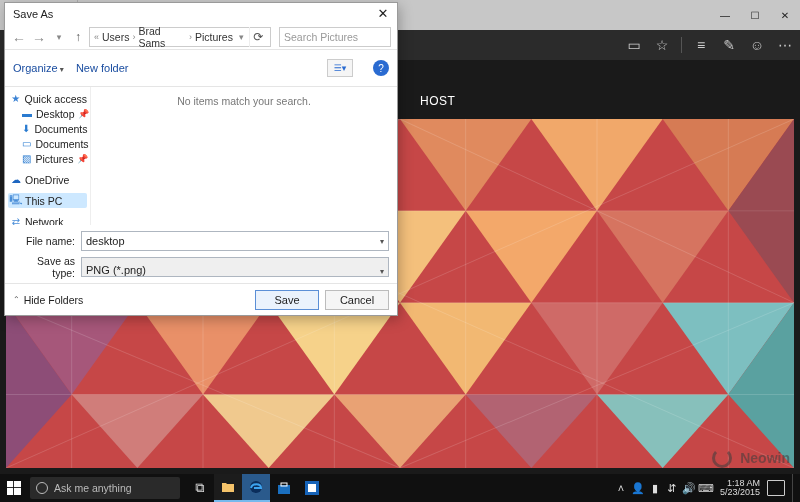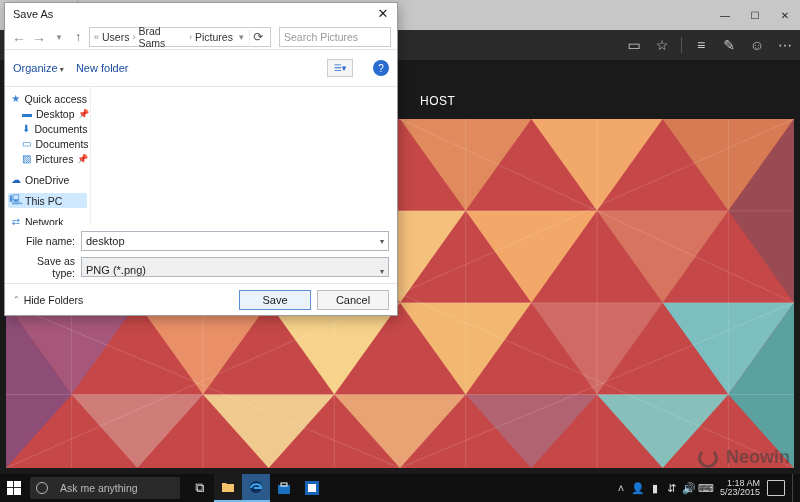--- a/index.html
+++ b/index.html
@@ -11,21 +11,21 @@
 .tab { height: 30px; min-width: 60px; padding: 0 10px; font-size: 11px; display: flex; align-items: center; background: #c7c7c7; border-right: 1px solid #aaa; }
 .tab-add { width: 28px; text-align: center; font-size: 16px; color: #555; cursor: pointer; }
 .tab-spring { flex: 1; }
 .win-ctrl { width: 30px; height: 28px; display: flex; align-items: center; justify-content: center; cursor: pointer; font-size: 10px; color: #222; }
 .edge-bar { height: 30px; background: #2b2b2b; display: flex; align-items: center; justify-content: flex-end; padding-right: 6px; gap: 10px; }
 .edge-icon { width: 18px; height: 18px; display: flex; align-items: center; justify-content: center; color: #ccc; font-size: 14px; cursor: pointer; }
 .page-header { height: 24px; background: #1a1a1a; color: #fff; font-size: 12px; display: flex; align-items: center; padding-left: 420px; letter-spacing: .5px; margin-top: 29px; }
 .content { flex: 1; position: relative; overflow: hidden; }
 .artwork { position: absolute; inset: 6px 6px 6px 6px; }
 .artwork svg { width: 100%; height: 100%; display: block; }
-.watermark { position: absolute; right: 10px; bottom: 6px; color: rgba(60,60,60,.55); font-size: 18px; font-weight: 600; display: flex; align-items: center; gap: 8px; }
+.watermark { position: absolute; right: 10px; bottom: 6px; color: rgba(60,60,60,.55); font-size: 14px; font-weight: 600; display: flex; align-items: center; gap: 8px; }
 .watermark-ring { width: 20px; height: 20px; border: 3px solid rgba(60,60,60,.55); border-top-color: transparent; border-radius: 50%; }
 
 
 .dialog { position: absolute; left: 4px; top: 2px; width: 394px; background: #fff; border: 1px solid #9a9a9a; box-shadow: 2px 4px 12px rgba(0,0,0,.25); font-size: 11px; color: #222; }
 .dlg-title { height: 22px; display: flex; align-items: center; padding-left: 8px; position: relative; font-size: 11px; }
 .dlg-close { position: absolute; right: 2px; top: 1px; width: 24px; height: 18px; display: flex; align-items: center; justify-content: center; font-size: 13px; cursor: pointer; }
 .dlg-nav { height: 24px; display: flex; align-items: center; padding: 0 6px; gap: 4px; }
 .nav-arrow { width: 16px; height: 16px; color: #888; font-size: 14px; display: flex; align-items: center; justify-content: center; cursor: pointer; }
 .nav-up { width: 14px; height: 14px; color: #555; font-size: 12px; display: flex; align-items: center; justify-content: center; cursor: pointer; }
 .breadcrumb { flex: 1; height: 20px; border: 1px solid #ccc; display: flex; align-items: center; padding: 0 4px; gap: 3px; font-size: 10.5px; color: #333; background: #fff; }
@@ -49,28 +49,28 @@
 .filelist { flex: 1; display: flex; align-items: flex-start; justify-content: center; padding-top: 8px; color: #777; font-size: 10.5px; }
 .dlg-fields { padding: 6px 8px 4px 16px; display: grid; grid-template-columns: 60px 1fr; row-gap: 4px; align-items: center; }
 .fld-label { text-align: right; padding-right: 6px; font-size: 10.5px; }
 .fld-combo { height: 20px; border: 1px solid #aeb6c0; background: #fff; display: flex; align-items: center; justify-content: space-between; padding: 0 4px; font-size: 11px; cursor: text; }
 .fld-combo .drop { font-size: 8px; color: #555; cursor: pointer; }
 .fld-combo.type { background: #efefef; cursor: pointer; align-items: flex-end; }
 .dlg-footer { height: 32px; border-top: 1px solid #e5e5e5; display: flex; align-items: center; padding: 0 8px; gap: 6px; }
 .hide-folders { display: flex; align-items: center; gap: 4px; font-size: 10.5px; cursor: pointer; }
 .hide-folders .car { font-size: 8px; color: #555; }
 .ft-spring { flex: 1; }
-.btn { width: 72px; height: 20px; border: 1px solid #bcbcbc; background: #f5f5f5; font-size: 11px; display: flex; align-items: center; justify-content: center; cursor: pointer; }
+.btn { width: 64px; height: 20px; border: 1px solid #bcbcbc; background: #f5f5f5; font-size: 11px; display: flex; align-items: center; justify-content: center; cursor: pointer; }
 .btn.primary { border-color: #5b8fd6; background: #eaf2fc; }
 
 
 .taskbar { position: absolute; left: 0; right: 0; bottom: 0; height: 28px; background: #101010; display: flex; align-items: center; color: #ddd; font-size: 10.5px; }
 .tb-btn { width: 28px; height: 28px; display: flex; align-items: center; justify-content: center; cursor: pointer; font-size: 13px; }
 .start svg { width: 14px; height: 14px; }
-.cortana { height: 22px; width: 150px; background: #2a2a2a; border-radius: 2px; display: flex; align-items: center; gap: 12px; padding: 0 6px; color: #bbb; margin-left: 2px; cursor: text; }
+.cortana { height: 22px; width: 150px; background: #2a2a2a; border-radius: 2px; display: flex; align-items: center; gap: 6px; padding: 0 6px; color: #bbb; margin-left: 2px; cursor: text; }
 .cortana .ring { width: 12px; height: 12px; border: 1.5px solid #bbb; border-radius: 50%; }
 .tb-sep { width: 6px; }
 .running { background: #1c1c1c; border-bottom: 2px solid #76b9ed; }
 .active { background: #2a5a8c; border-bottom: 2px solid #76b9ed; }
 .tb-icon { width: 14px; height: 14px; }
 .tray { margin-left: auto; display: flex; align-items: center; height: 100%; padding-right: 4px; gap: 3px; }
 .tray .ic { width: 14px; height: 28px; display: flex; align-items: center; justify-content: center; font-size: 11px; cursor: pointer; }
 .clock { text-align: right; line-height: 1; font-size: 9px; padding: 0 4px; cursor: pointer; }
 .notif { width: 18px; height: 16px; border: 1px solid #ccc; border-radius: 1px; cursor: pointer; }
 .show-desktop { width: 4px; height: 28px; border-left: 1px solid #444; margin-left: 4px; cursor: pointer; }
@@ -234,20 +234,23 @@
       <div class="tree-row sel">
           <span class="tree-ico" style="color:#4a8ed8">🖳</span>
           <span>This PC</span>
         </div>
       <div class="tree-sep"></div>
       <div class="tree-row">
           <span class="tree-ico" style="color:#4a8ed8">⇄</span>
           <span>Network</span>
         </div>
     </div>
+    <div class="filelist">
+      <span>No items match your search.</span>
+    </div>
   </div>
   <div class="dlg-fields">
     <div class="fld-label">File name:</div>
     <div class="fld-combo">
       <span>desktop</span>
       <span class="drop">▾</span>
     </div>
     <div class="fld-label">Save as type:</div>
     <div class="fld-combo type">
       <span>PNG (*.png)</span>

